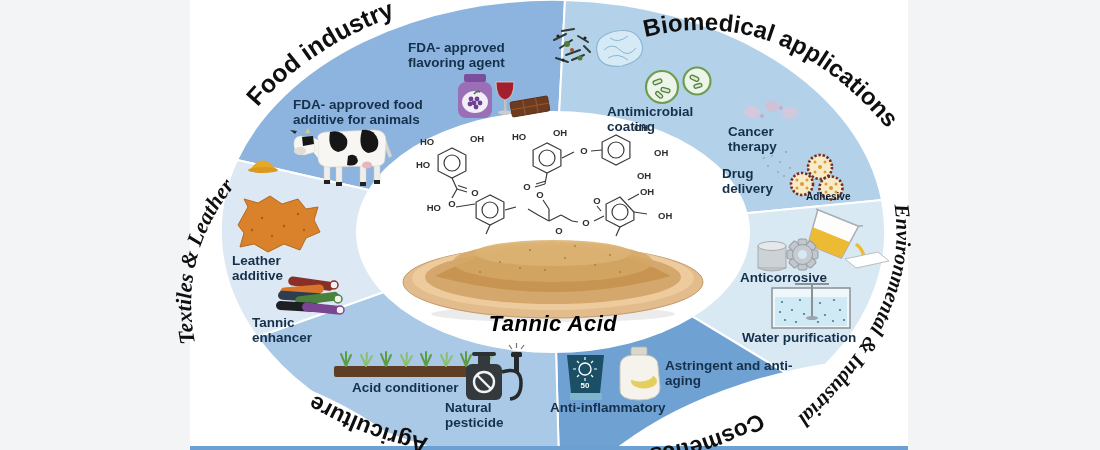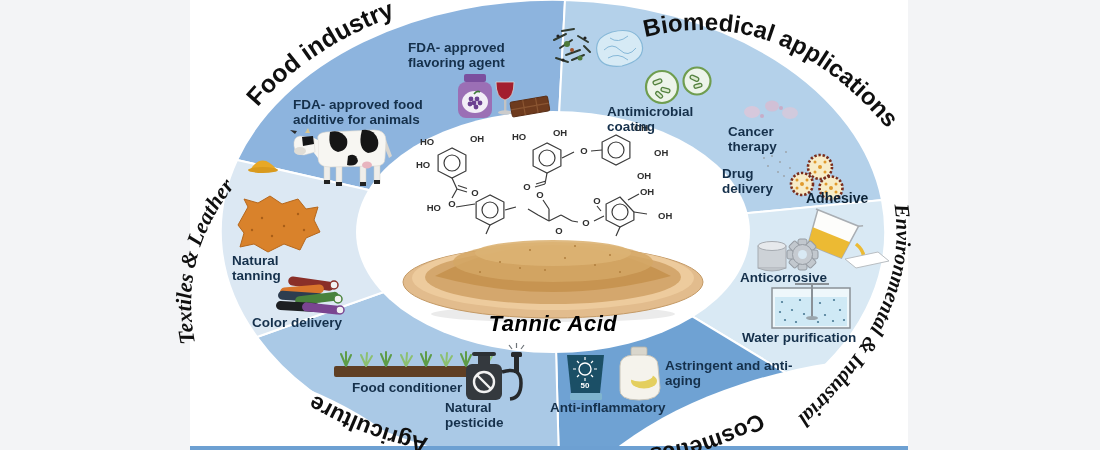--- a/index.html
+++ b/index.html
@@ -1,21 +1,21 @@
 <!DOCTYPE html>
 <html><head>
 <meta charset="utf-8">
 <style>
   html,body{margin:0;padding:0;background:#fff;}
   .stage{position:relative;width:1100px;height:450px;overflow:hidden;background:#ffffff;
          font-family:"Liberation Sans",sans-serif;}
   .stage svg{position:absolute;left:0;top:0;}
   .lbl{position:absolute;font:700 13.5px/1.12 "Liberation Sans",sans-serif;color:#15304b;
        text-align:left;}
-  .lbl.big{font-size:14px;color:#0d2336;}
+  .lbl.big{font-size:10px;color:#0d2336;}
   .center-title{position:absolute;left:433px;top:311px;width:240px;text-align:center;
        font:italic 800 22px "Liberation Sans",sans-serif;color:#000;letter-spacing:.5px;}
   .t-sans{font:700 25px "Liberation Sans",sans-serif;fill:#0f0f0f;}
   .t-sans.md{font-size:24px;}
   .t-sans.sm{font-size:23px;}
   .t-serif{font:italic 700 22px "Liberation Serif",serif;fill:#0f0f0f;}
   .t-serif.env{font-size:21px;}
   .chemtext{font:700 9.5px "Liberation Sans",sans-serif;fill:#2e2e2e;}
   .spf{font:700 8px "Liberation Sans",sans-serif;fill:#fff;}
 </style>
@@ -387,20 +387,20 @@
 <div class="lbl" style="left:408px;top:40px;width:135px">FDA- approved flavoring agent</div>
 <div class="lbl" style="left:293px;top:97px;width:152px">FDA- approved food additive for animals</div>
 <div class="lbl" style="left:607px;top:104px;width:120px">Antimicrobial coating</div>
 <div class="lbl" style="left:722px;top:166px;width:85px">Drug delivery</div>
 <div class="lbl" style="left:728px;top:124px;width:85px">Cancer therapy</div>
 <div class="lbl big" style="left:806px;top:191px;width:85px">Adhesive</div>
 <div class="lbl" style="left:740px;top:270px;width:110px">Anticorrosive</div>
 <div class="lbl" style="left:742px;top:330px;width:115px">Water purification</div>
 <div class="lbl" style="left:550px;top:400px;width:155px">Anti-inflammatory</div>
 <div class="lbl" style="left:665px;top:358px;width:130px">Astringent  and anti-aging</div>
-<div class="lbl" style="left:352px;top:380px;width:115px">Food conditioner</div>
+<div class="lbl" style="left:352px;top:380px;width:115px">Acid conditioner</div>
 <div class="lbl" style="left:445px;top:400px;width:100px">Natural pesticide</div>
-<div class="lbl" style="left:232px;top:253px;width:95px">Natural tanning</div>
-<div class="lbl" style="left:252px;top:315px;width:105px">Color delivery</div>
+<div class="lbl" style="left:232px;top:253px;width:95px">Leather additive</div>
+<div class="lbl" style="left:252px;top:315px;width:105px">Tannic enhancer</div>
 
 <div class="center-title">Tannic Acid</div>
 
 </div>
 
 </body></html>

